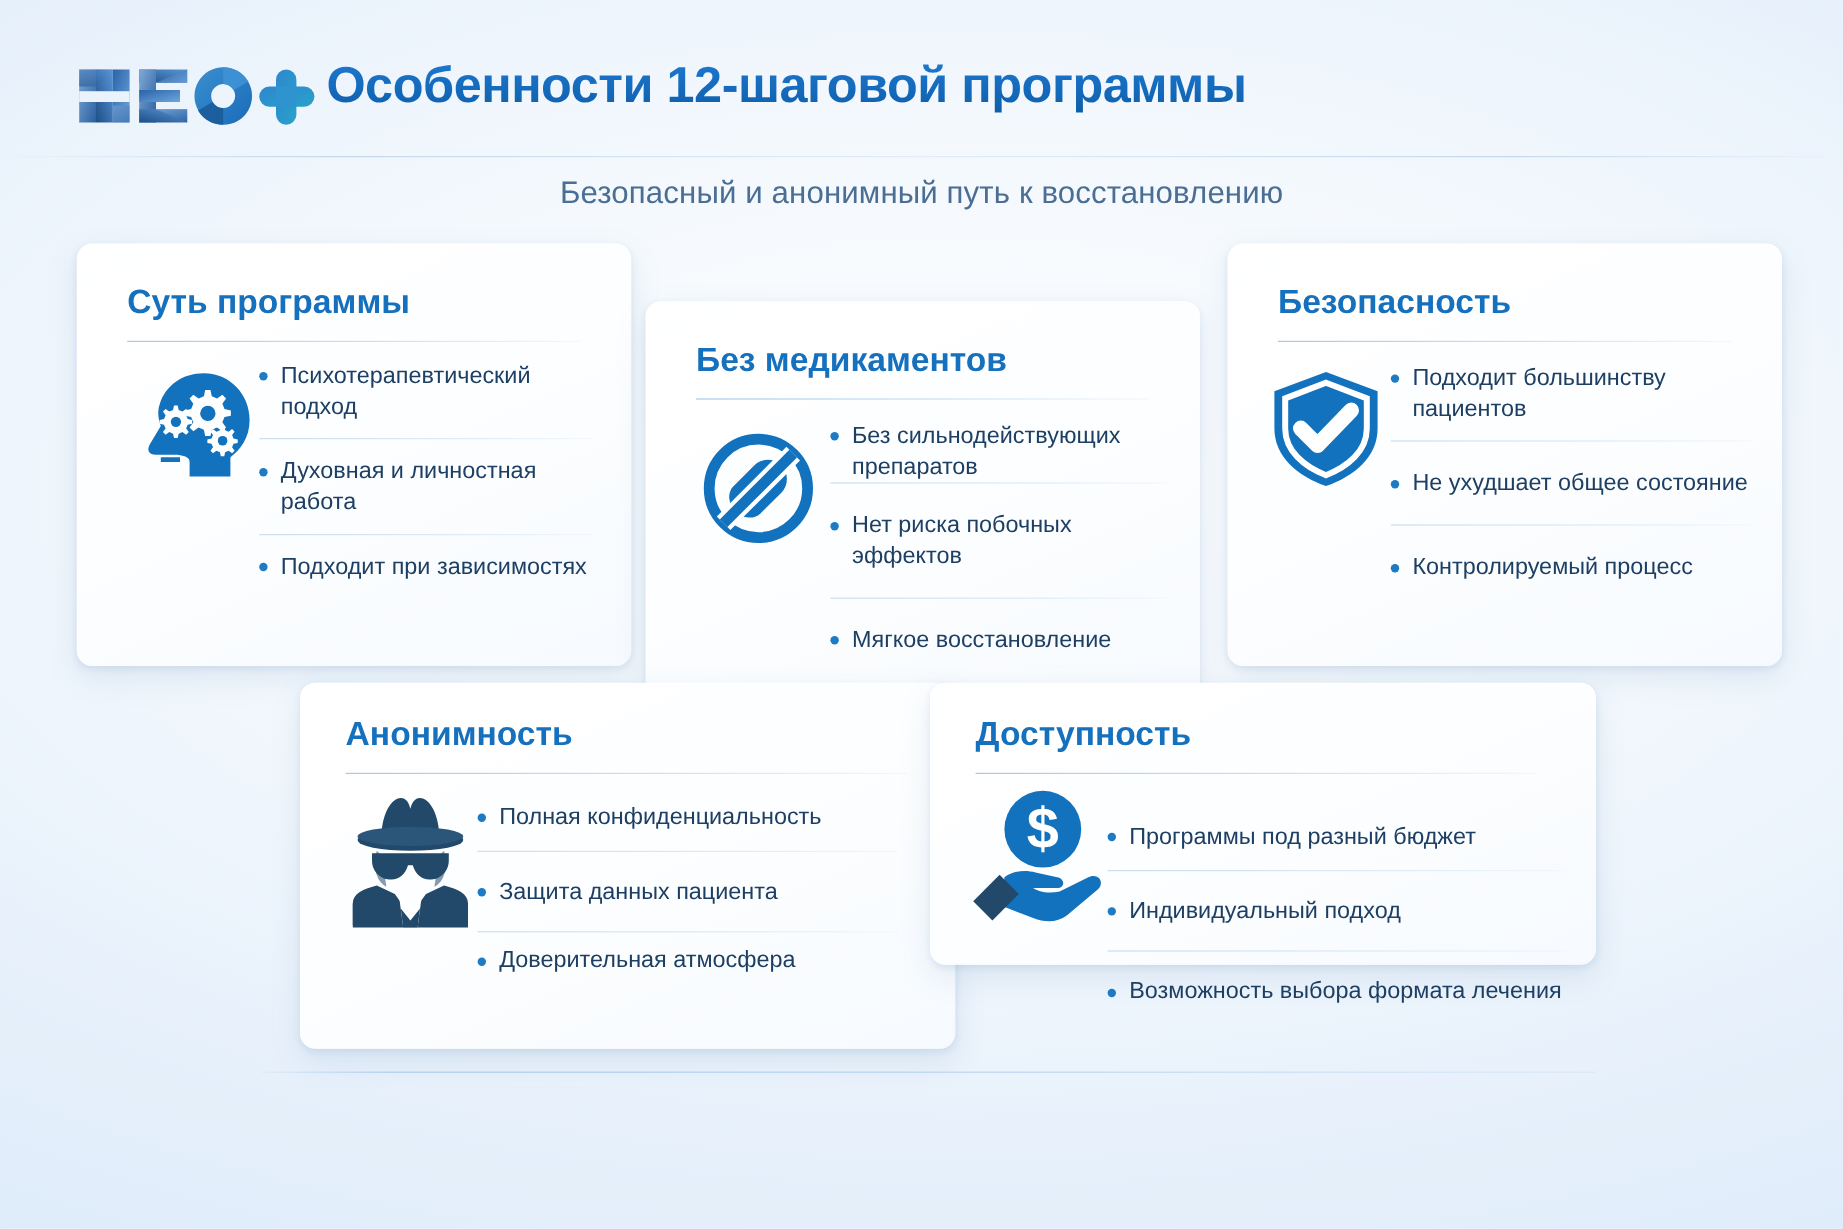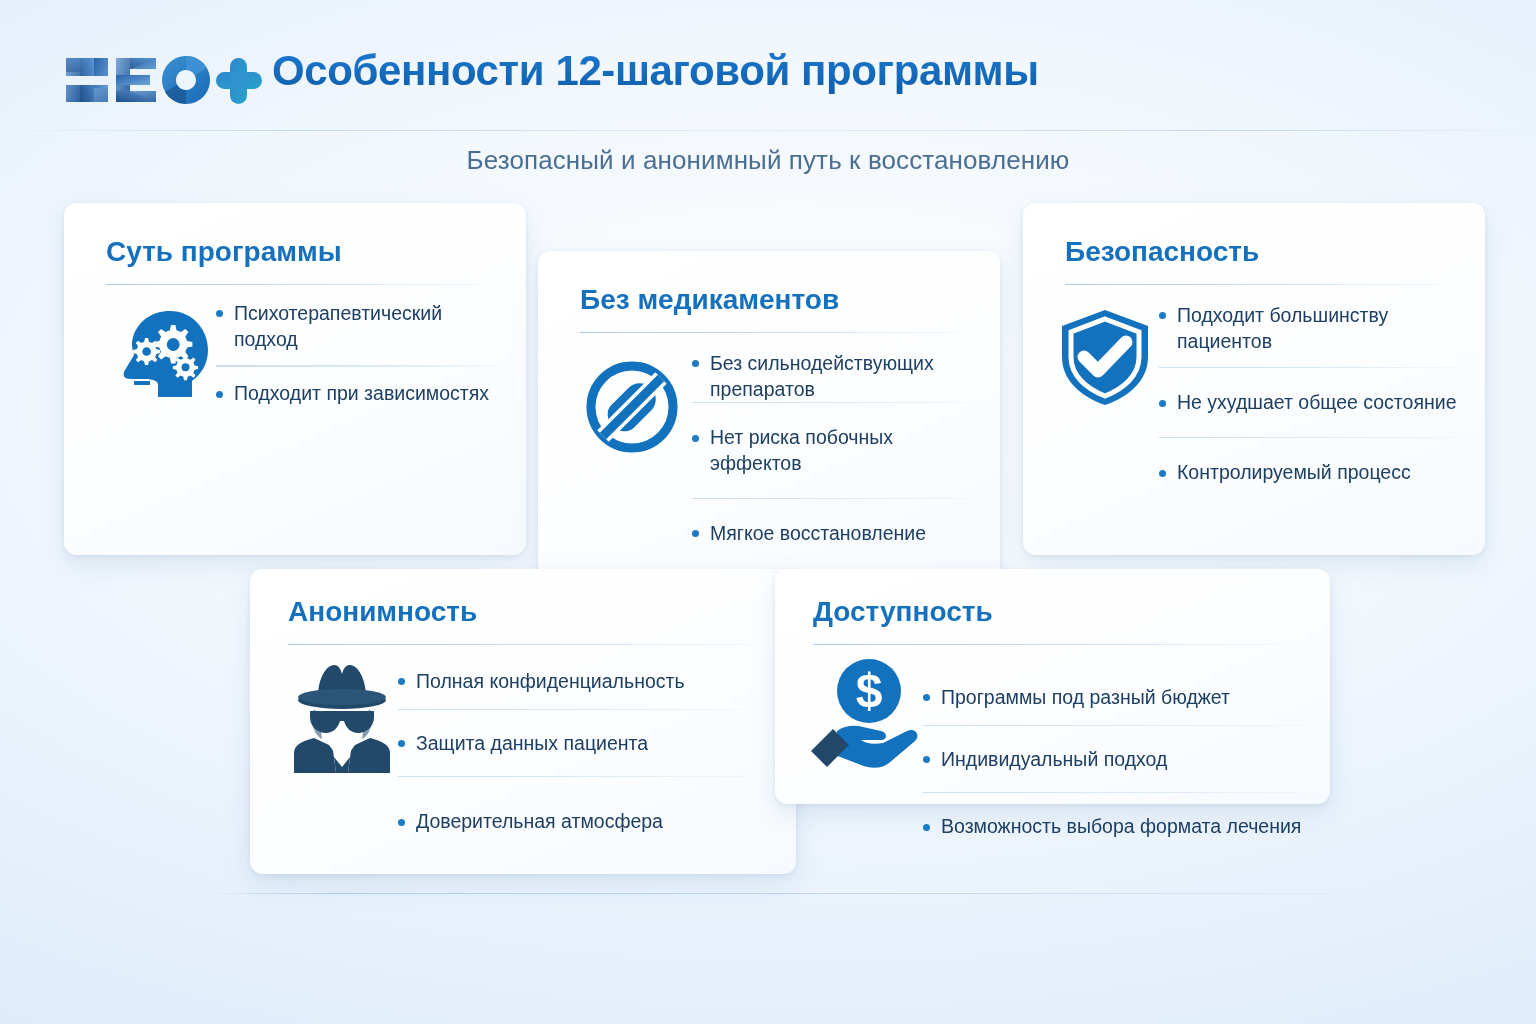--- a/index.html
+++ b/index.html
@@ -244,20 +244,24 @@
         <circle cx="73.5" cy="62.3" r="4" fill="#1272bd"></circle>
       </svg>
     </div>
 
     <div class="bullets">
       <div class="bullet" style="padding-bottom:13px">
         <span class="dot"></span>
         <span class="btext">Психотерапевтический подход</span>
       </div>
       <div class="bsep"></div>
+      <div class="bullet" style="padding:14px 0 13px">
+        <span class="dot"></span>
+        <span class="btext">Духовная и личностная работа</span>
+      </div>
       <div class="bsep"></div>
       <div class="bullet" style="padding-top:14px">
         <span class="dot"></span>
         <span class="btext">Подходит при зависимостях</span>
       </div>
     </div>
   </div>
 
   <div class="card r1" id="card-2">
     <div class="card-title">Без медикаментов</div>
@@ -357,21 +361,21 @@
       <div class="bullet" style="padding-bottom:14px">
         <span class="dot"></span>
         <span class="btext">Полная конфиденциальность</span>
       </div>
       <div class="bsep"></div>
       <div class="bullet" style="padding:21px 0 20px">
         <span class="dot"></span>
         <span class="btext">Защита данных пациента</span>
       </div>
       <div class="bsep"></div>
-      <div class="bullet" style="padding-top:32px">
+      <div class="bullet" style="padding-top:11px">
         <span class="dot"></span>
         <span class="btext">Доверительная атмосфера</span>
       </div>
     </div>
   </div>
 
   <div class="card r2" id="card-5">
     <div class="card-title">Доступность</div>
     <div class="card-underline"></div>
 

